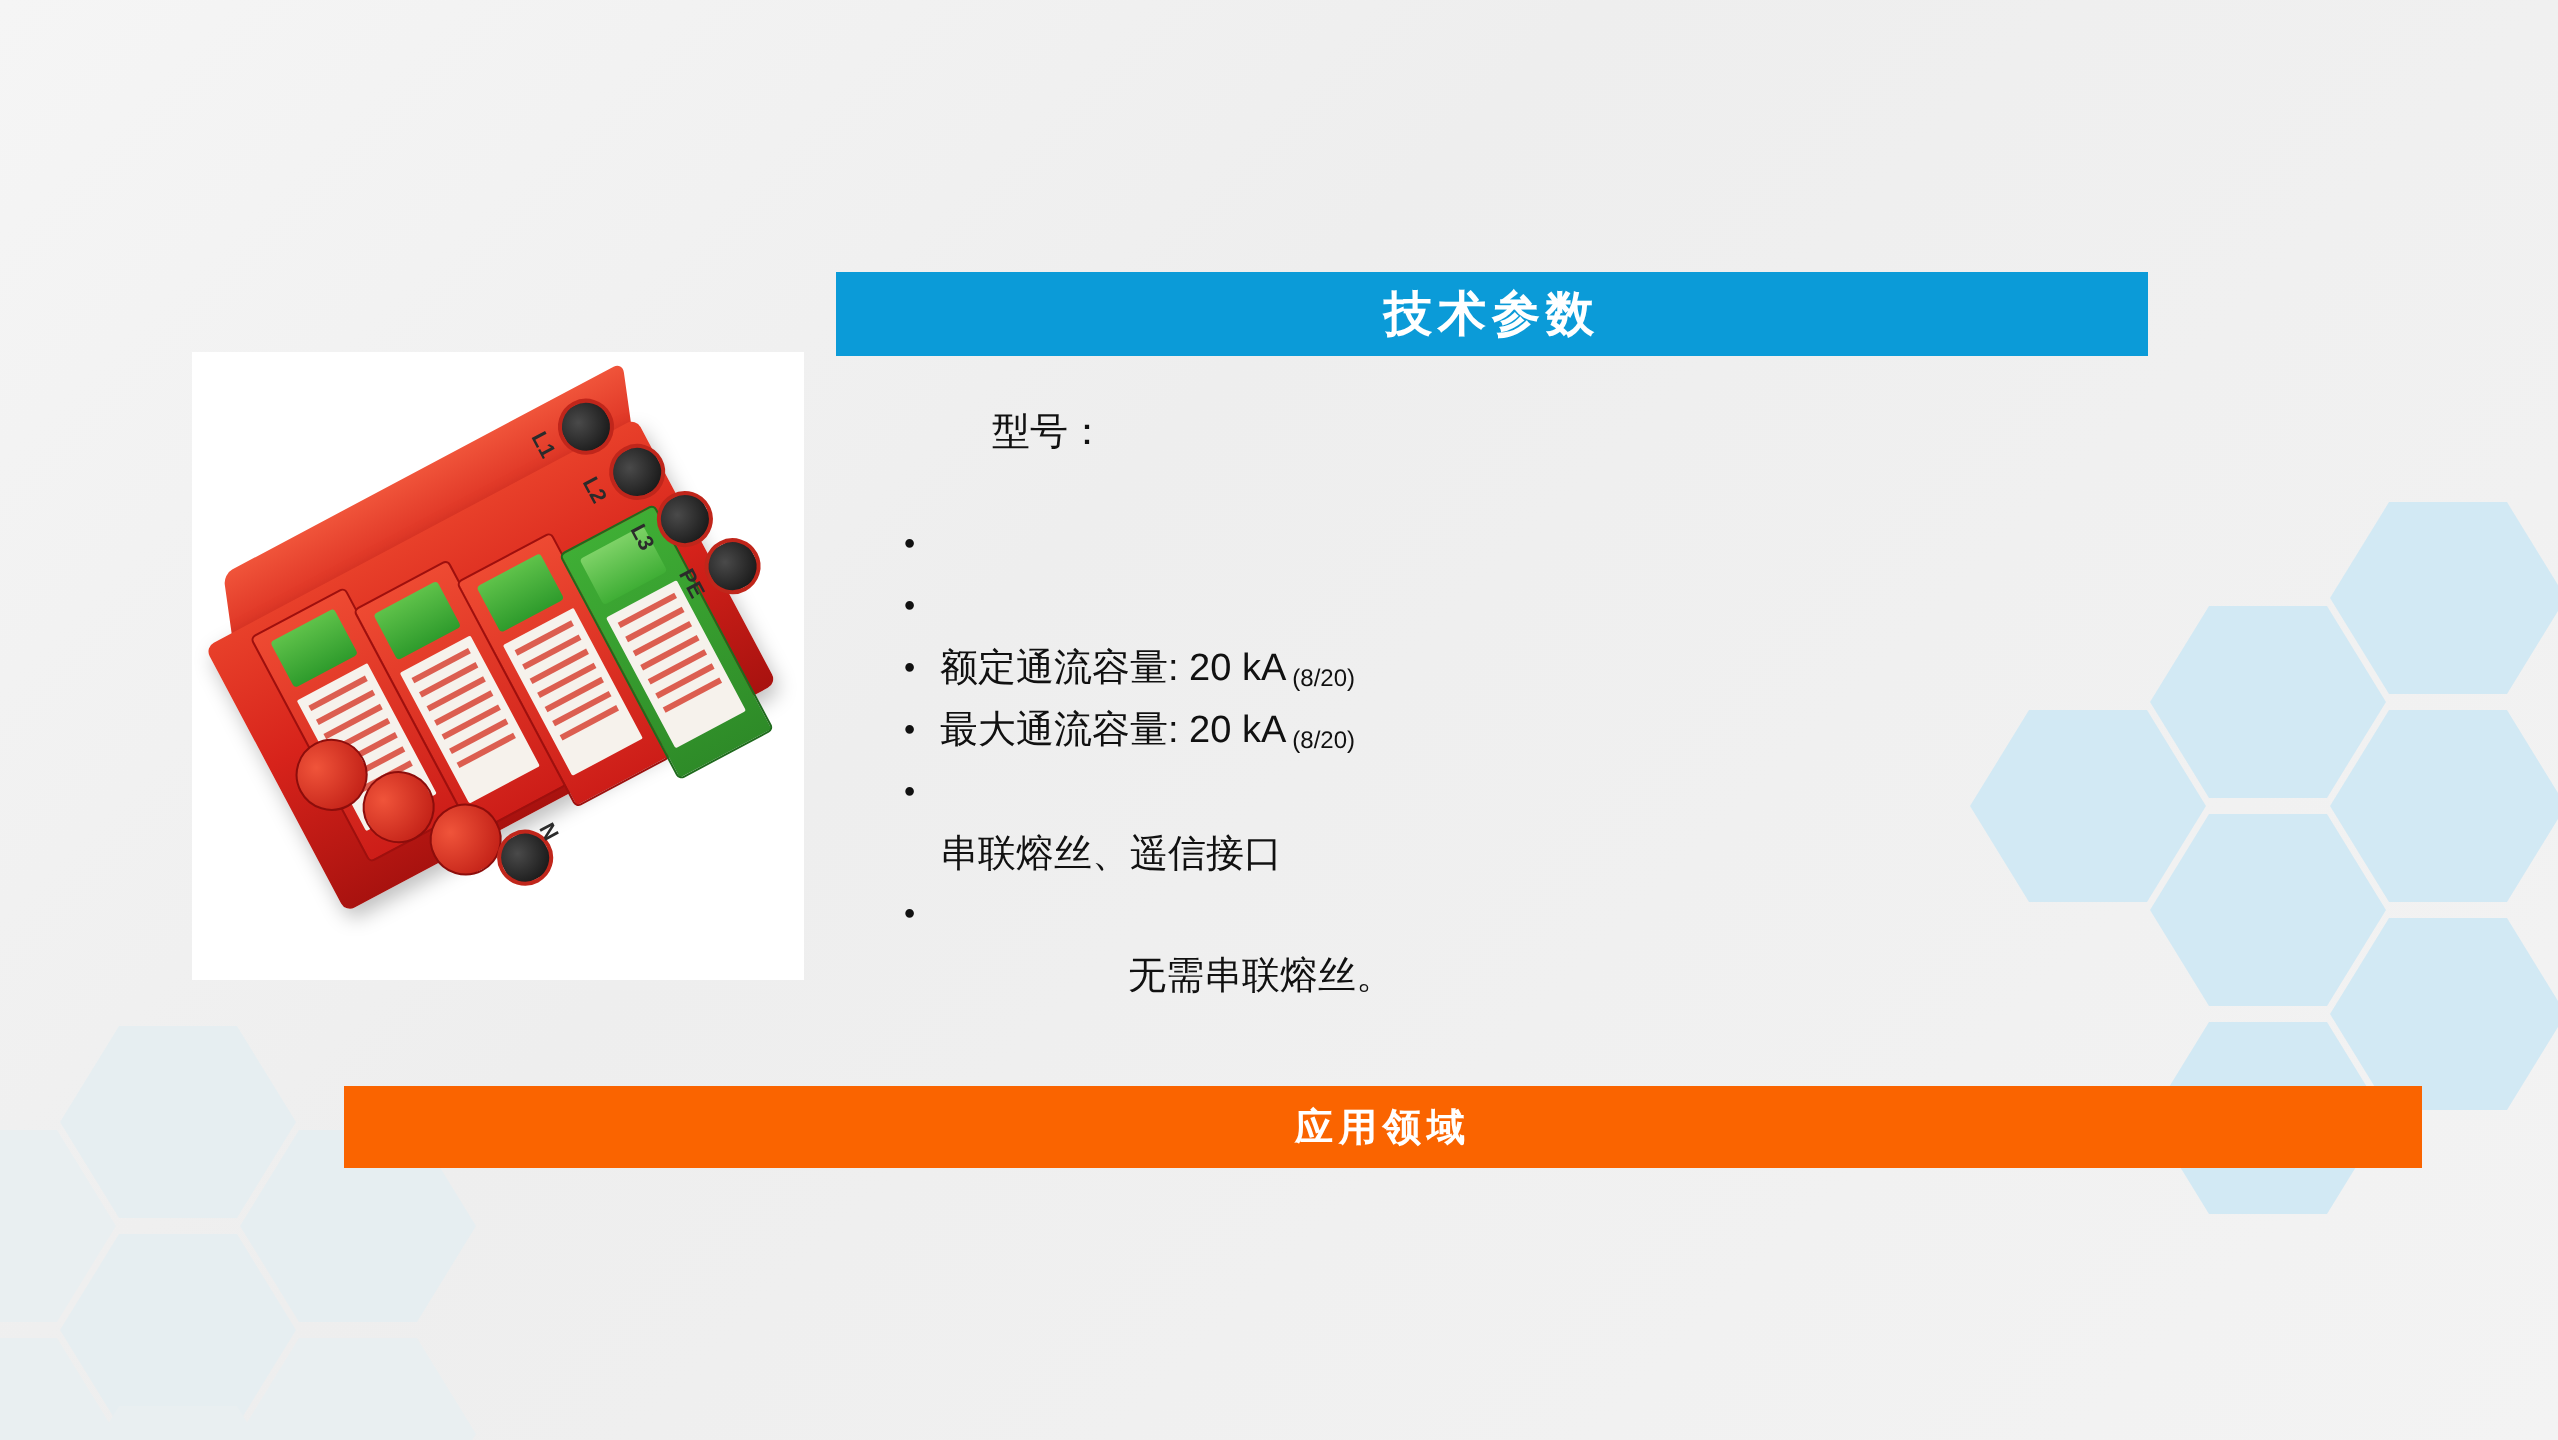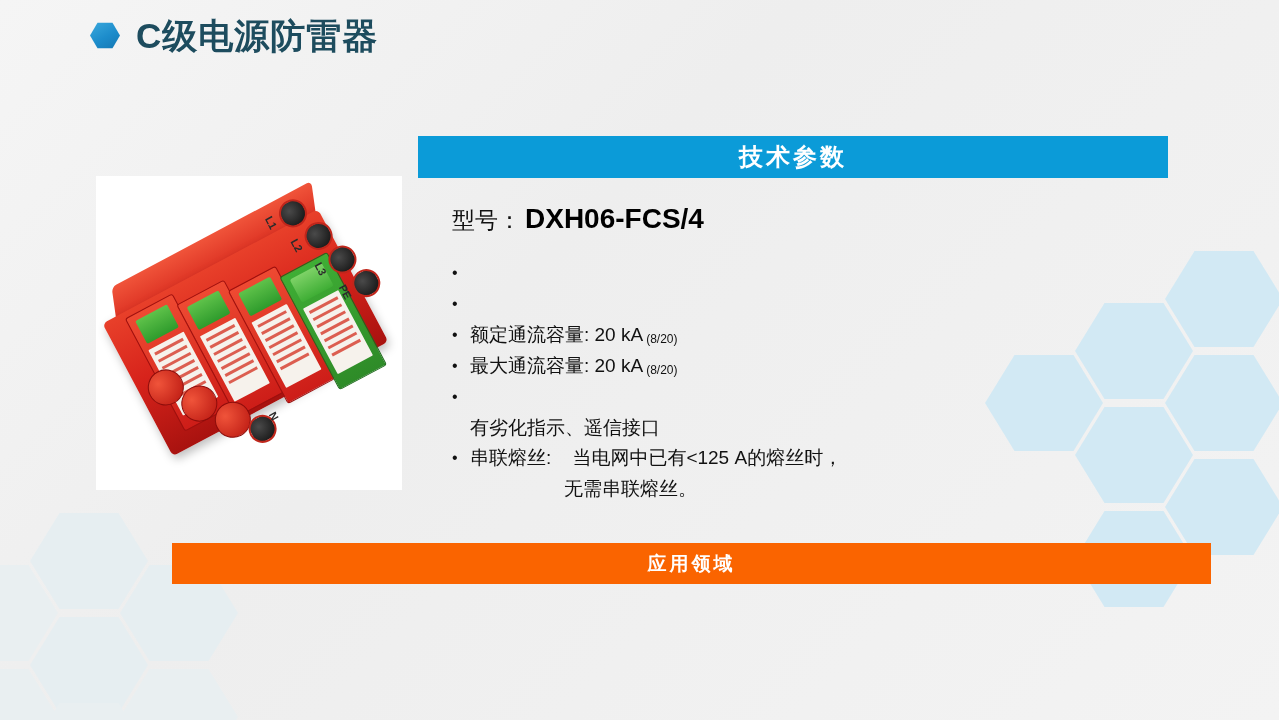--- a/index.html
+++ b/index.html
@@ -145,42 +145,42 @@
     font-weight: bold;
     color: #2b2b2b;
     transform: rotate(90deg);
   }
 
   
   .tech-banner {
     position: absolute;
     left: 418px;
     top: 136px;
-    width: 750px;
+    width: 656px;
     height: 42px;
     background: #0b9bd8;
     display: flex;
     align-items: center;
     justify-content: center;
   }
   .tech-banner span {
     color: #ffffff;
     font-size: 24px;
     font-weight: bold;
     letter-spacing: 3px;
   }
   .model-line {
     position: absolute;
     left: 452px;
     top: 203px;
     display: flex;
     align-items: baseline;
     gap: 4px;
   }
-  .model-label { font-size: 23px; color: #111; }
+  .model-label { font-size: 19px; color: #111; margin-left: 44px; }
   .model-value { font-size: 28px; font-weight: bold; color: #000; }
 
   .spec-list {
     position: absolute;
     left: 452px;
     top: 258px;
     width: 720px;
   }
   .spec-item {
     display: flex;
@@ -264,24 +264,20 @@
     <div class="hex" style="left:1075px; top:508px;"></div>
     <div class="hex faint" style="left:30px; top:510px;"></div>
     <div class="hex faint" style="left:120px; top:562px;"></div>
     <div class="hex faint" style="left:30px; top:614px;"></div>
     <div class="hex faint2" style="left:-60px; top:562px;"></div>
     <div class="hex faint2" style="left:120px; top:666px;"></div>
     <div class="hex faint2" style="left:30px; top:700px;"></div>
     <div class="hex faint2" style="left:-60px; top:666px;"></div>
   </div>
 
-  <div class="header">
-    <div class="hex-bullet"></div>
-    <div class="page-title">C级电源防雷器</div>
-  </div>
 
   <div class="photo-frame">
     <div class="spd-wrap">
       <div class="spd-top"></div>
       <div class="spd-body"></div>
 
       <div class="pole" style="left:22px; top:34px;">
         <div class="win"></div>
         <div class="lbl">
             <i></i>
@@ -347,21 +343,20 @@
       <div class="term-txt" style="left:104px; top:184px;">N</div>
     </div>
   </div>
 
   <div class="tech-banner">
     <span>技术参数</span>
   </div>
 
   <div class="model-line">
     <span class="model-label">型号：</span>
-    <span class="model-value">DXH06-FCS/4</span>
   </div>
 
   <div class="spec-list">
     <div>
       <div class="spec-item">
         <span class="dot">•</span>
       </div>
     </div>
     <div>
       <div class="spec-item">
@@ -379,26 +374,25 @@
       <div class="spec-item">
         <span class="dot">•</span>
         <span class="spec-text">最大通流容量: 20 kA</span>
           <span class="sub">(8/20)</span>
       </div>
     </div>
     <div>
       <div class="spec-item">
         <span class="dot">•</span>
       </div>
-      <div class="spec-sub-line">有劣化指示、遥信接口</div>
-    </div>
-    <div>
-      <div class="spec-item">
-        <span class="dot">•</span>
-        <span class="spec-text">串联熔丝:    当电网中已有&lt;125 A的熔丝时，</span>
+      <div class="spec-sub-line">串联熔丝、遥信接口</div>
+    </div>
+    <div>
+      <div class="spec-item">
+        <span class="dot">•</span>
       </div>
       <div class="spec-sub-line indent-fuse">无需串联熔丝。</div>
     </div>
   </div>
 
   <div class="app-banner">
     <span>应用领域</span>
   </div>
 
 </div>

